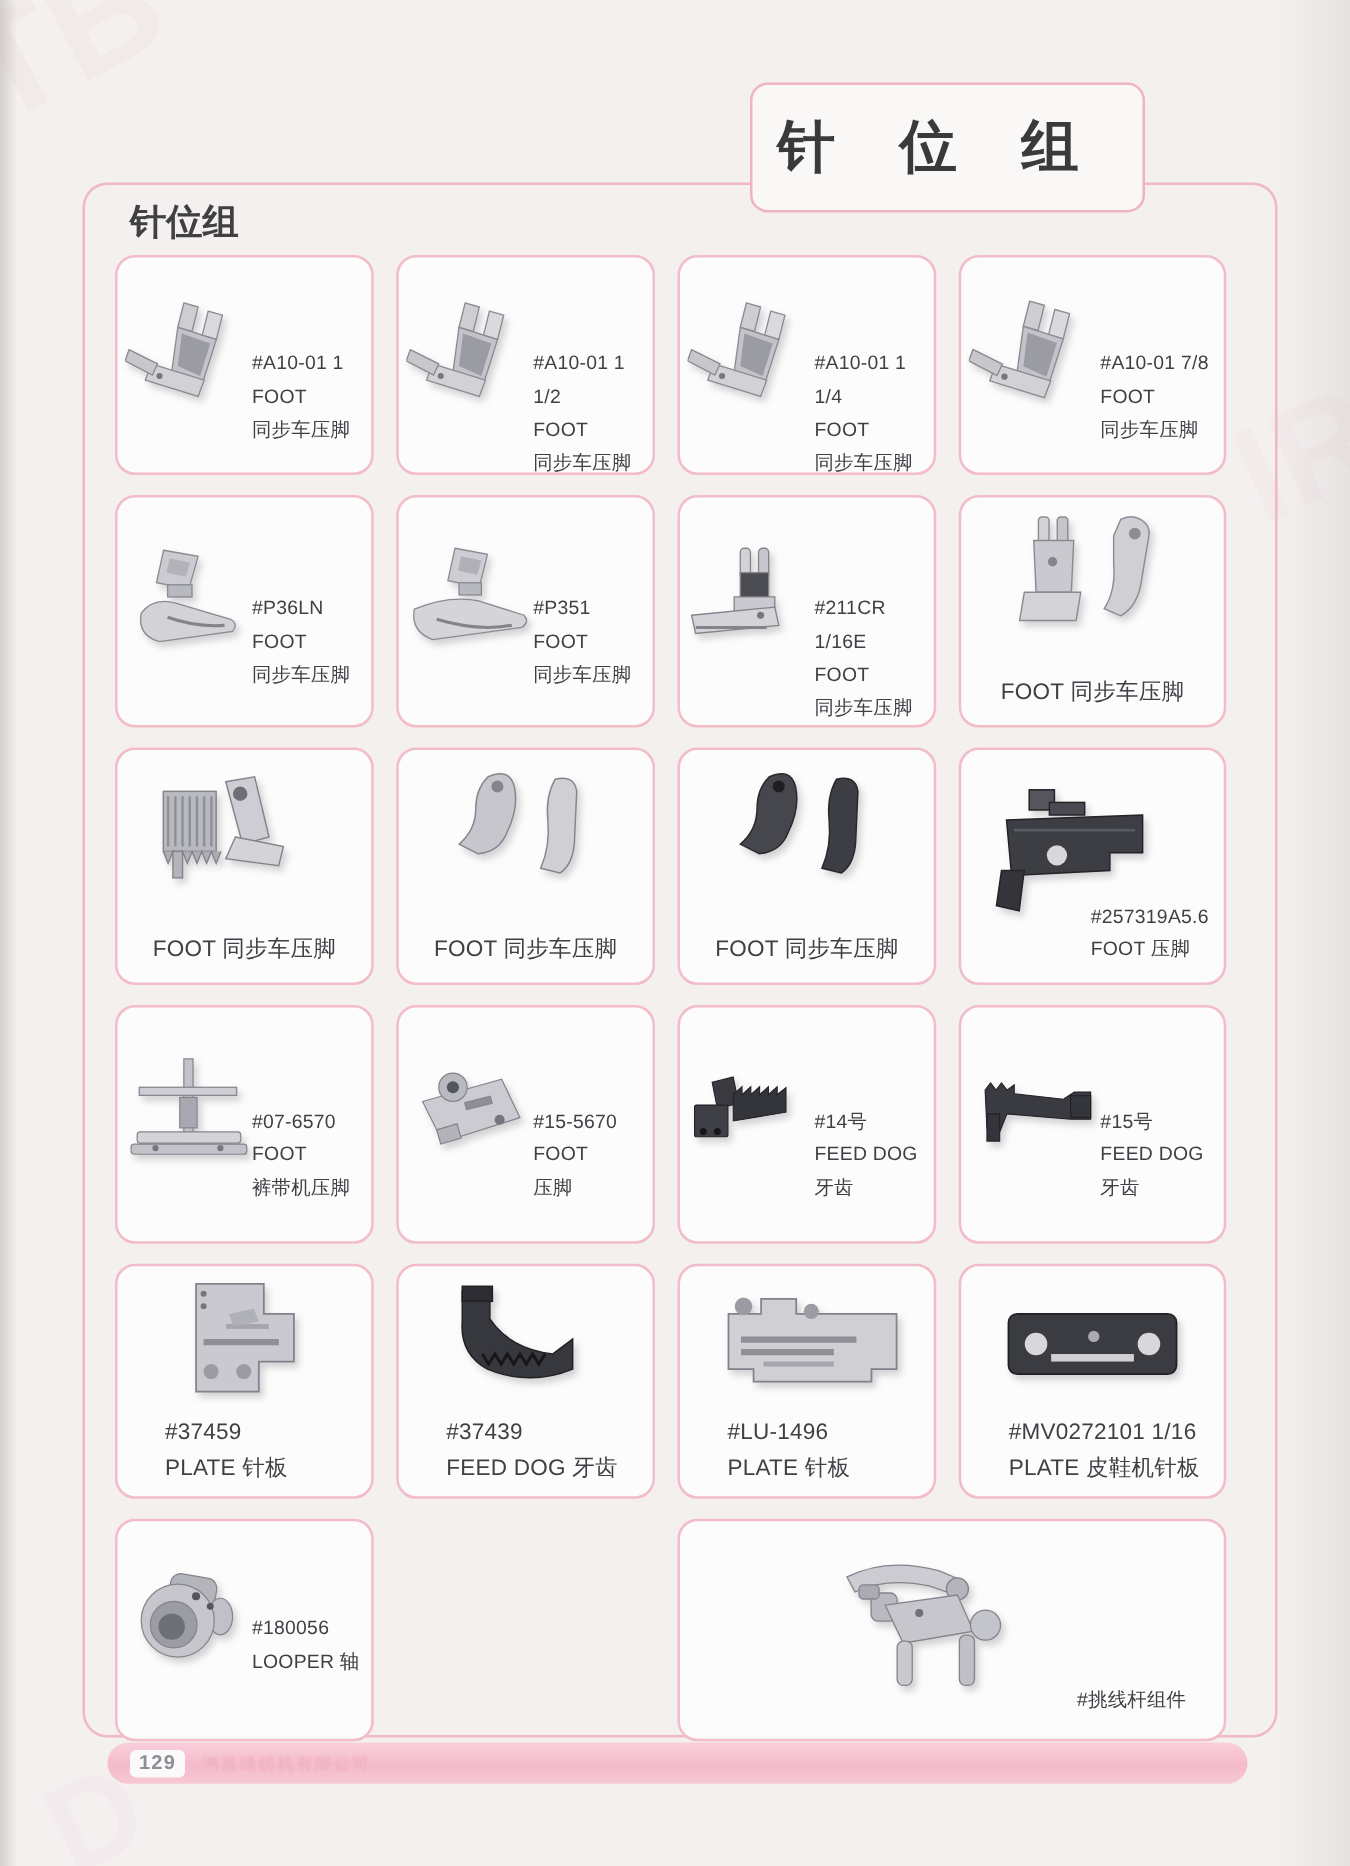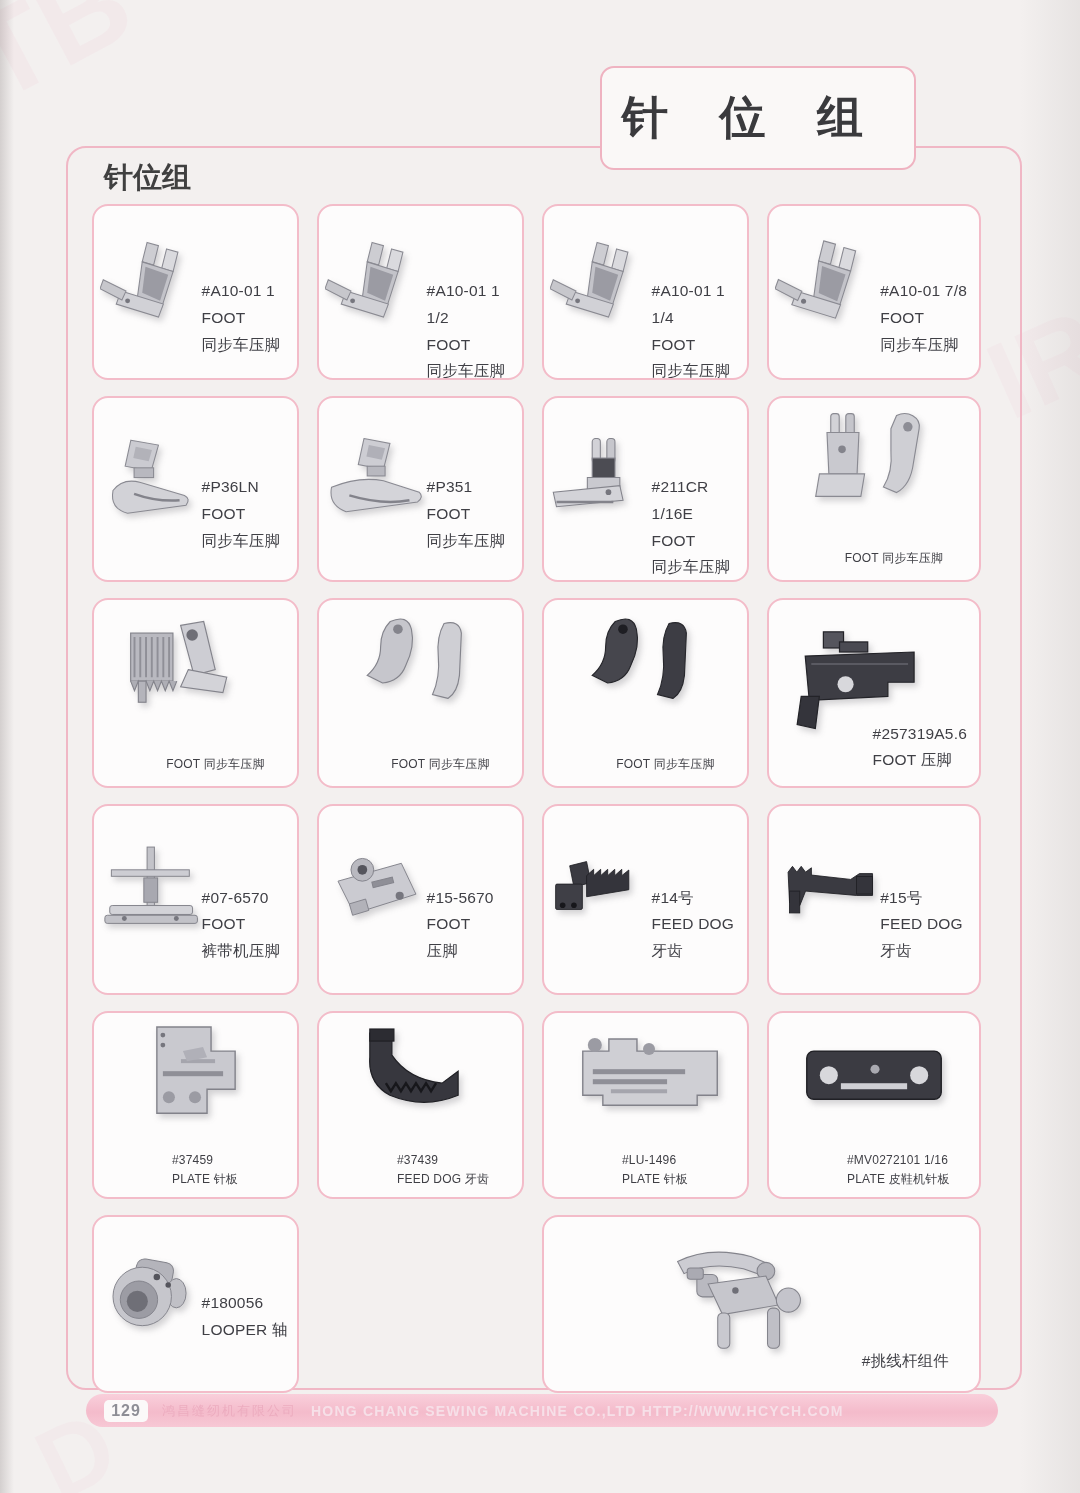--- a/index.html
+++ b/index.html
@@ -34,21 +34,21 @@
   .side .caption{position:absolute;left:53%;top:42%;width:46%;text-align:left;}
   .bottom .art{left:50%;transform:translateX(-50%);top:10px;width:80%;height:62%;}
   .bottom .caption{position:absolute;left:0;bottom:12px;width:100%;text-align:center;}
   .bottom-left .art{left:50%;transform:translateX(-50%);top:8px;width:82%;height:60%;}
   .bottom-left .caption{position:absolute;left:38px;bottom:8px;text-align:left;}
   .corner .art{left:6px;top:8px;width:72%;height:82%;}
   .corner .caption{position:absolute;right:12px;bottom:12px;text-align:left;}
   .wide.corner .art{left:20%;top:4px;width:48%;height:90%;}
   .wide.corner .caption{right:30px;bottom:16px;}
   .caption .ln{display:block;font-size:15.5px;line-height:1.72;color:#3f3f45;letter-spacing:.2px;}
-  .bottom .caption .ln,.bottom-left .caption .ln{font-size:12px;line-height:1.6;padding-left:40px;}
+  .bottom .caption .ln,.bottom-left .caption .ln{font-size:18px;line-height:1.6;}
 
   .footer-bar{position:absolute;left:86px;top:1394px;width:912px;height:33px;border-radius:17px;z-index:4;
     background:linear-gradient(180deg,#f9cfdb 0%,#f4bbcb 55%,#f7c8d5 100%);
     display:flex;align-items:center;gap:14px;padding:0 10px;box-sizing:border-box;}
   .page-badge{background:#fbf9f9;border-radius:5px;min-width:44px;height:22px;margin-left:8px;
     display:flex;align-items:center;justify-content:center;
     font-size:16px;font-weight:bold;color:#8e8e96;letter-spacing:1px;}
   .footer-cn{font-size:13px;color:#eba9bd;filter:blur(.7px);opacity:.85;letter-spacing:2px;white-space:nowrap;}
   .footer-en{font-size:14px;color:#f7e2ea;font-weight:bold;letter-spacing:1.2px;white-space:nowrap;opacity:.95;}
 </style>
@@ -424,15 +424,14 @@
           </svg></div>
         <div class="caption">
           <span class="ln">#挑线杆组件</span>
         </div>
       </div>
     </div>
 
   <div class="footer-bar">
     <span class="page-badge">129</span>
     <span class="footer-cn">鸿昌缝纫机有限公司</span>
-    <span class="footer-en">HONG CHANG SEWING MACHINE CO.,LTD HTTP://WWW.HCYCH.COM</span>
   </div>
 </div>
 
 </body></html>

